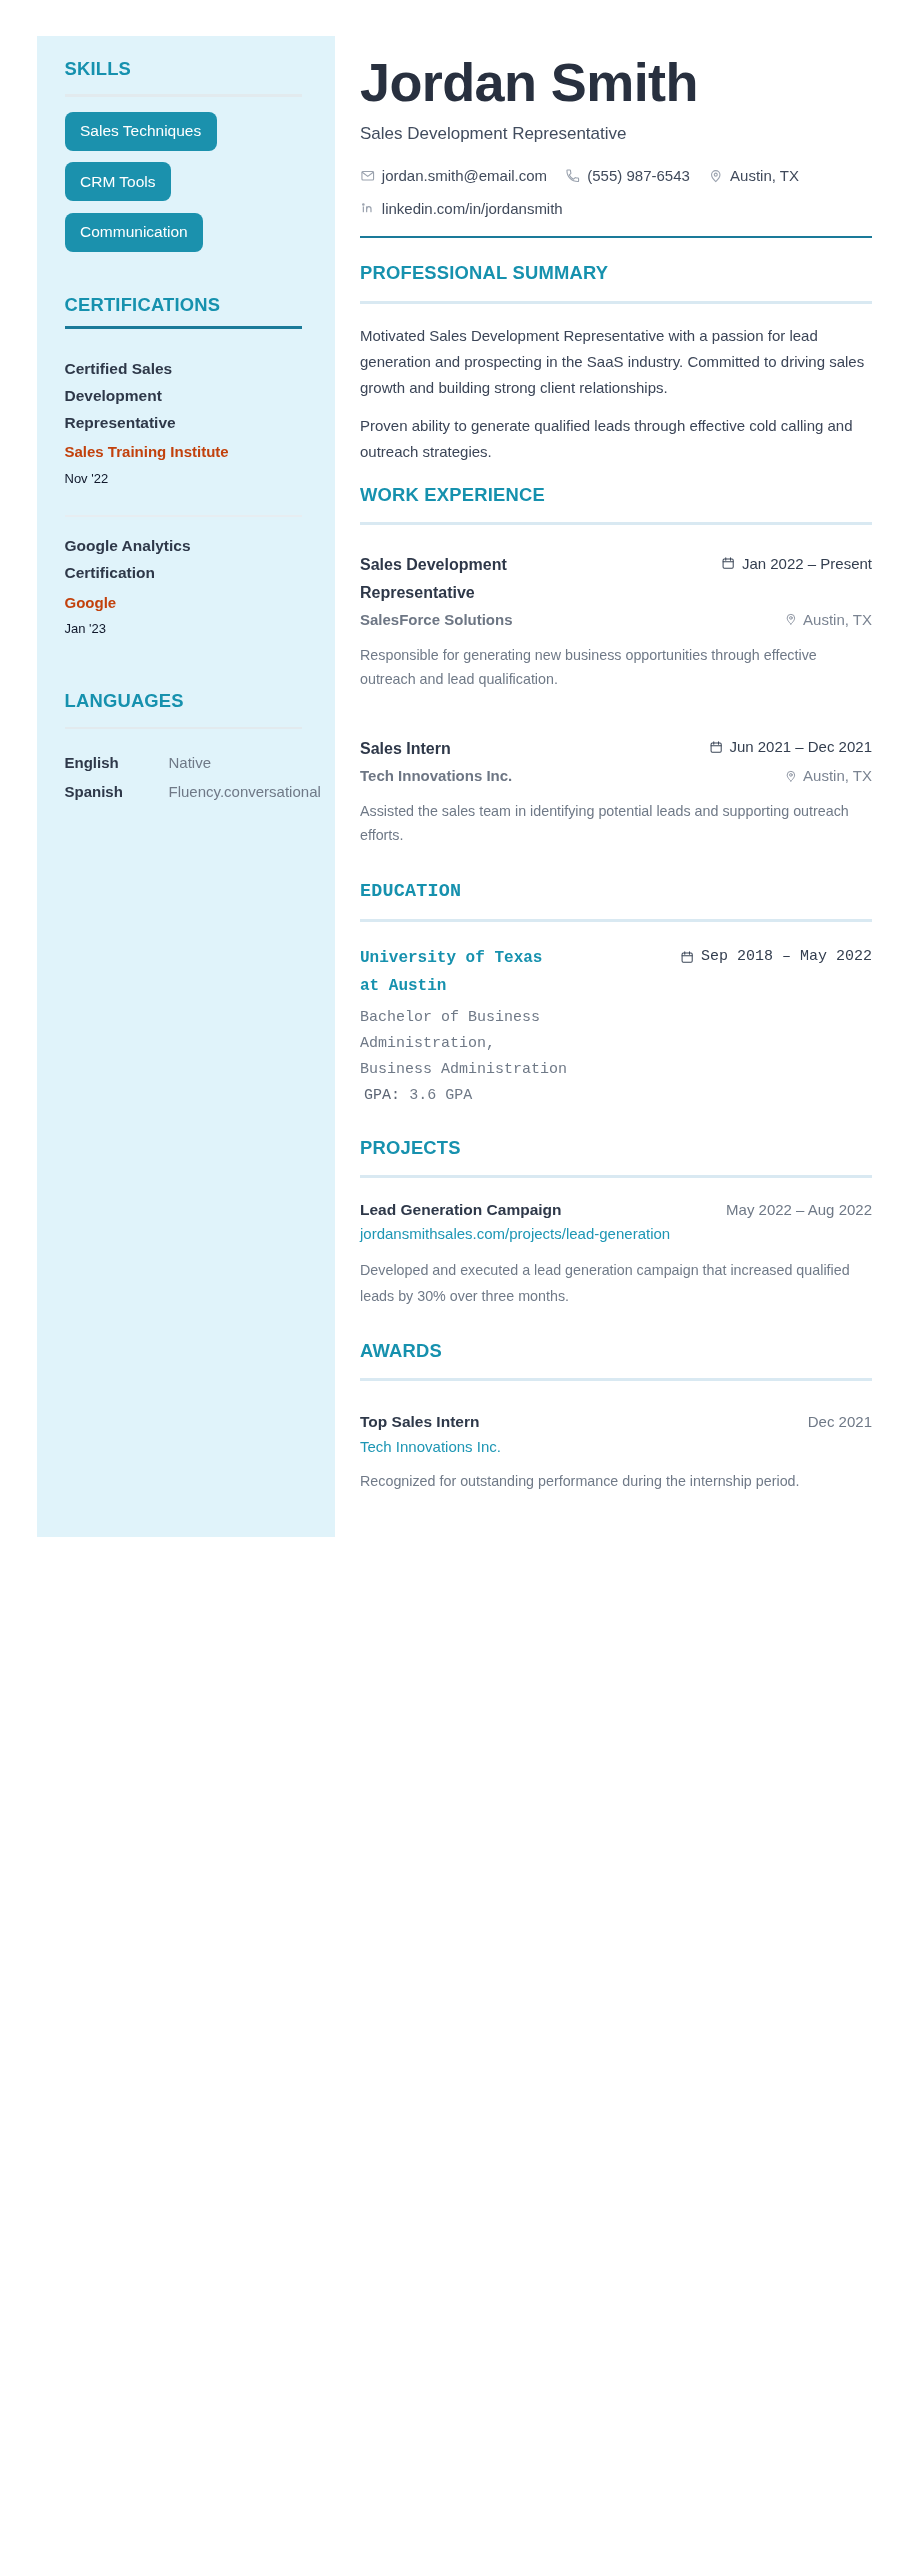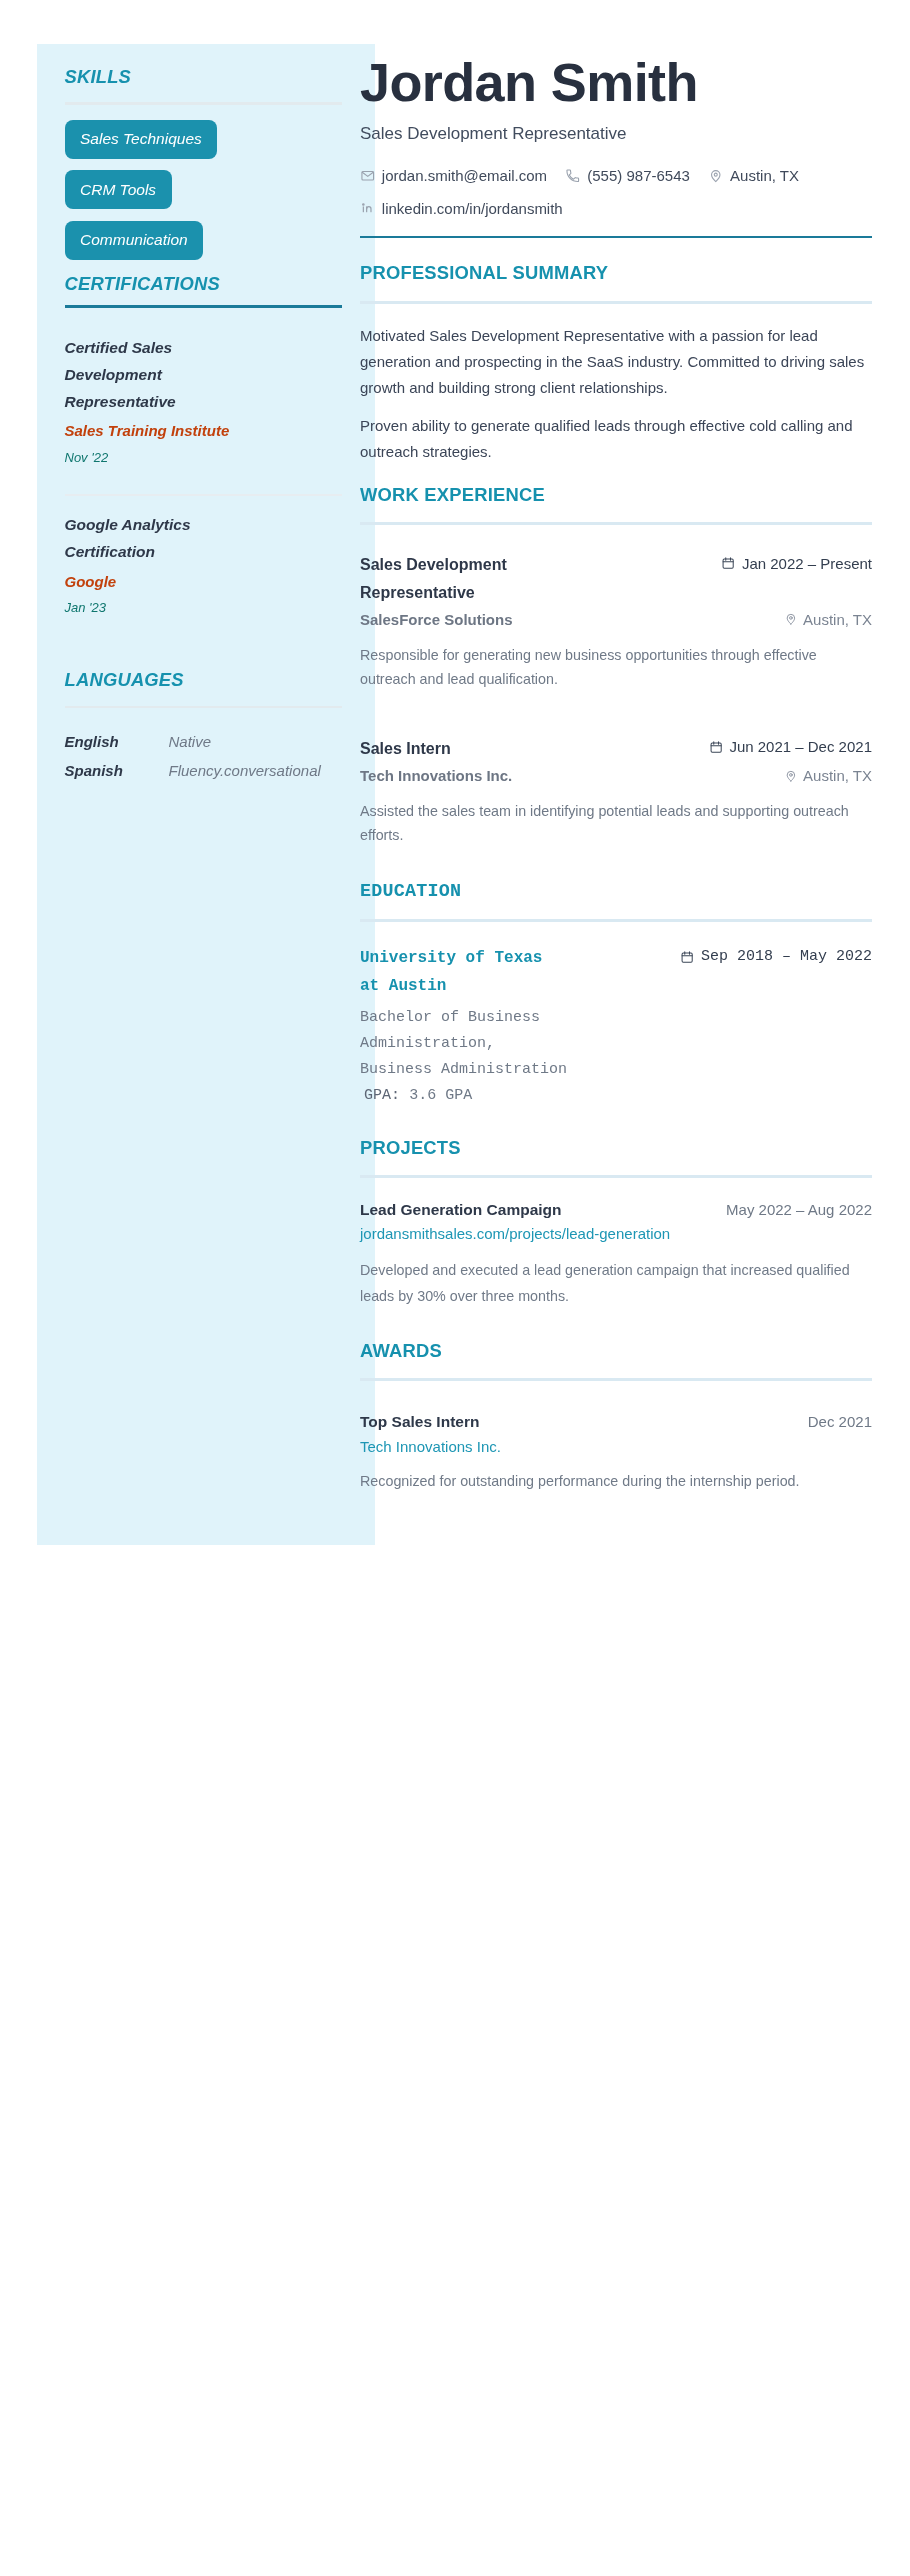--- a/index.html
+++ b/index.html
@@ -12,46 +12,45 @@
     position: relative;
     width: 911px;
     height: 2576px;
     background: #ffffff;
     overflow: hidden;
   }
 
   
   .sidebar {
     position: absolute;
-    left: 37px; top: 44px;
-    width: 338px; height: 1501px;
+    left: 37px; top: 36px;
+    width: 298px; height: 1501px;
     background: #e0f3fa;
     padding: 24px 33px 0 27.5px;
-    font-style: italic;
   }
   .side-heading {
     font-size: 18.4px; font-weight: bold; letter-spacing: 0.2px;
     color: #1691ae; line-height: 1;
   }
   .side-divider {
     height: 2.3px; background: #e2eaee; border: none; margin-top: 16px;
   }
   .side-divider.teal {
     height: 2.9px; background: #1a7a99; margin-top: 11.5px;
   }
   .pill-list { margin-top: 15px; display: flex; flex-direction: column; align-items: flex-start; gap: 11.5px; }
   .pill {
     background: #1b91ad; color: #ffffff; font-size: 15.5px; line-height: 1;
     height: 39px; display: flex; align-items: center;
     padding: 0 15.5px; border-radius: 8px; white-space: nowrap;
   }
-  .side-section-certs { margin-top: 15px; }
+  .side-section-certs { margin-top: 44px; }
   .cert-name { margin-top: 26px; font-size: 15.5px; font-weight: bold; color: #2e3849; line-height: 27px; max-width: 156px; }
   .cert-issuer { margin-top: 6.9px; font-size: 15px; font-weight: bold; color: #c2410c; line-height: 19.5px; max-width: 172px; }
-  .cert-date { margin-top: 9.2px; font-size: 13px; color: #0f766e; }
+  .cert-date { margin-top: 9.2px; font-size: 13px; color: #0f172a; }
   .cert-divider { height: 1.7px; background: #e7edf1; border: none; margin-top: 29px; }
   .cert-item-2 .cert-name { margin-top: 15px; }
   .side-section-langs { margin-top: 56px; }
   .lang-rows { margin-top: 25px; display: grid; grid-template-columns: 87px auto; row-gap: 11.5px; }
   .lang-name { font-size: 15px; font-weight: bold; color: #2e3849; }
   .lang-level { font-size: 15px; color: #6f7987; white-space: nowrap; padding-left: 17px; }
 
   
   .main {
     position: absolute;

